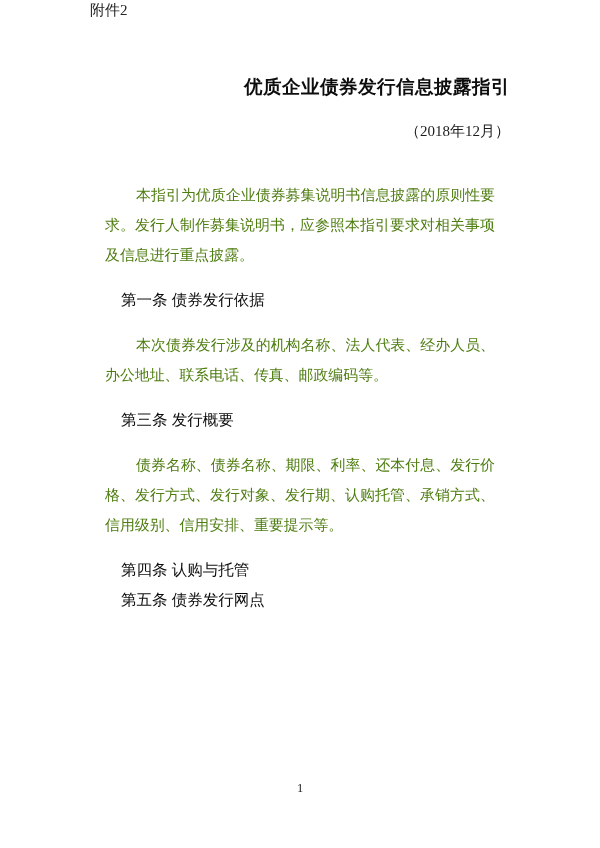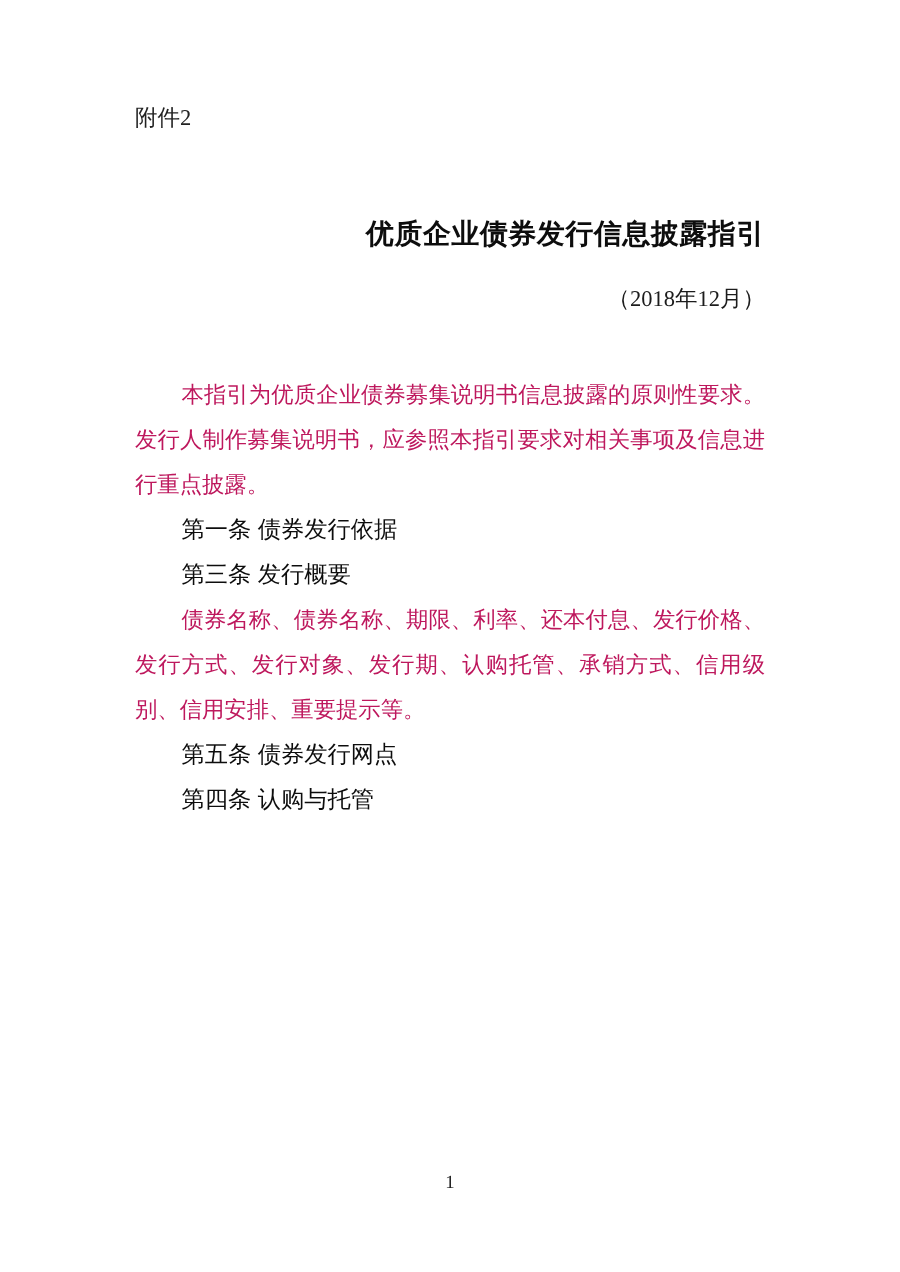--- a/index.html
+++ b/index.html
@@ -14,21 +14,20 @@
     position: relative;
     width: 600px;
     height: 848px;
     background: #ffffff;
     box-sizing: border-box;
     padding: 0 90px;
     color: #1c1c1c;
     font-family: "Liberation Serif", "DejaVu Serif", serif;
   }
   .attachment {
-    padding-top: 69px;
     font-size: 15px;
     line-height: 20px;
     text-align: left;
     color: #222222;
   }
   .doc-title {
     margin-top: 53px;
     text-align: right;
     font-family: "Liberation Sans", "DejaVu Sans", sans-serif;
     font-weight: bold;
@@ -41,27 +40,27 @@
     margin-top: 19px;
     text-align: right;
     font-size: 15px;
     line-height: 22px;
     color: #1c1c1c;
   }
   .content {
     margin-top: 38px;
   }
   .para {
-    margin: 0;
+    margin: 15px;
     font-size: 14.9px;
     line-height: 30px;
     text-align: justify;
     text-justify: inter-ideograph;
     text-indent: 31px;
-    color: #be185d;
+    color: #4d7c0f;
   }
   .heading {
     margin: 0;
     font-family: "Liberation Sans", "DejaVu Sans", sans-serif;
     font-weight: normal;
     font-size: 15.5px;
     line-height: 30px;
     text-indent: 31px;
     color: #0d0d0d;
   }
@@ -83,21 +82,22 @@
 
   <div class="attachment">附件2</div>
 
   <div class="doc-title">优质企业债券发行信息披露指引</div>
 
   <div class="doc-date">（2018年12月）</div>
 
   <div class="content">
     <p class="para">本指引为优质企业债券募集说明书信息披露的原则性要求。发行人制作募集说明书，应参照本指引要求对相关事项及信息进行重点披露。</p>
     <p class="heading">第一条 债券发行依据</p>
+    <p class="para">本次债券发行涉及的机构名称、法人代表、经办人员、办公地址、联系电话、传真、邮政编码等。</p>
     <p class="heading">第三条 发行概要</p>
     <p class="para">债券名称、债券名称、期限、利率、还本付息、发行价格、发行方式、发行对象、发行期、认购托管、承销方式、信用级别、信用安排、重要提示等。</p>
+    <p class="heading">第四条 认购与托管</p>
     <p class="heading">第五条 债券发行网点</p>
-    <p class="heading">第四条 认购与托管</p>
   </div>
 
   <div class="footer">1</div>
 
 </div>
 
 </body></html>

